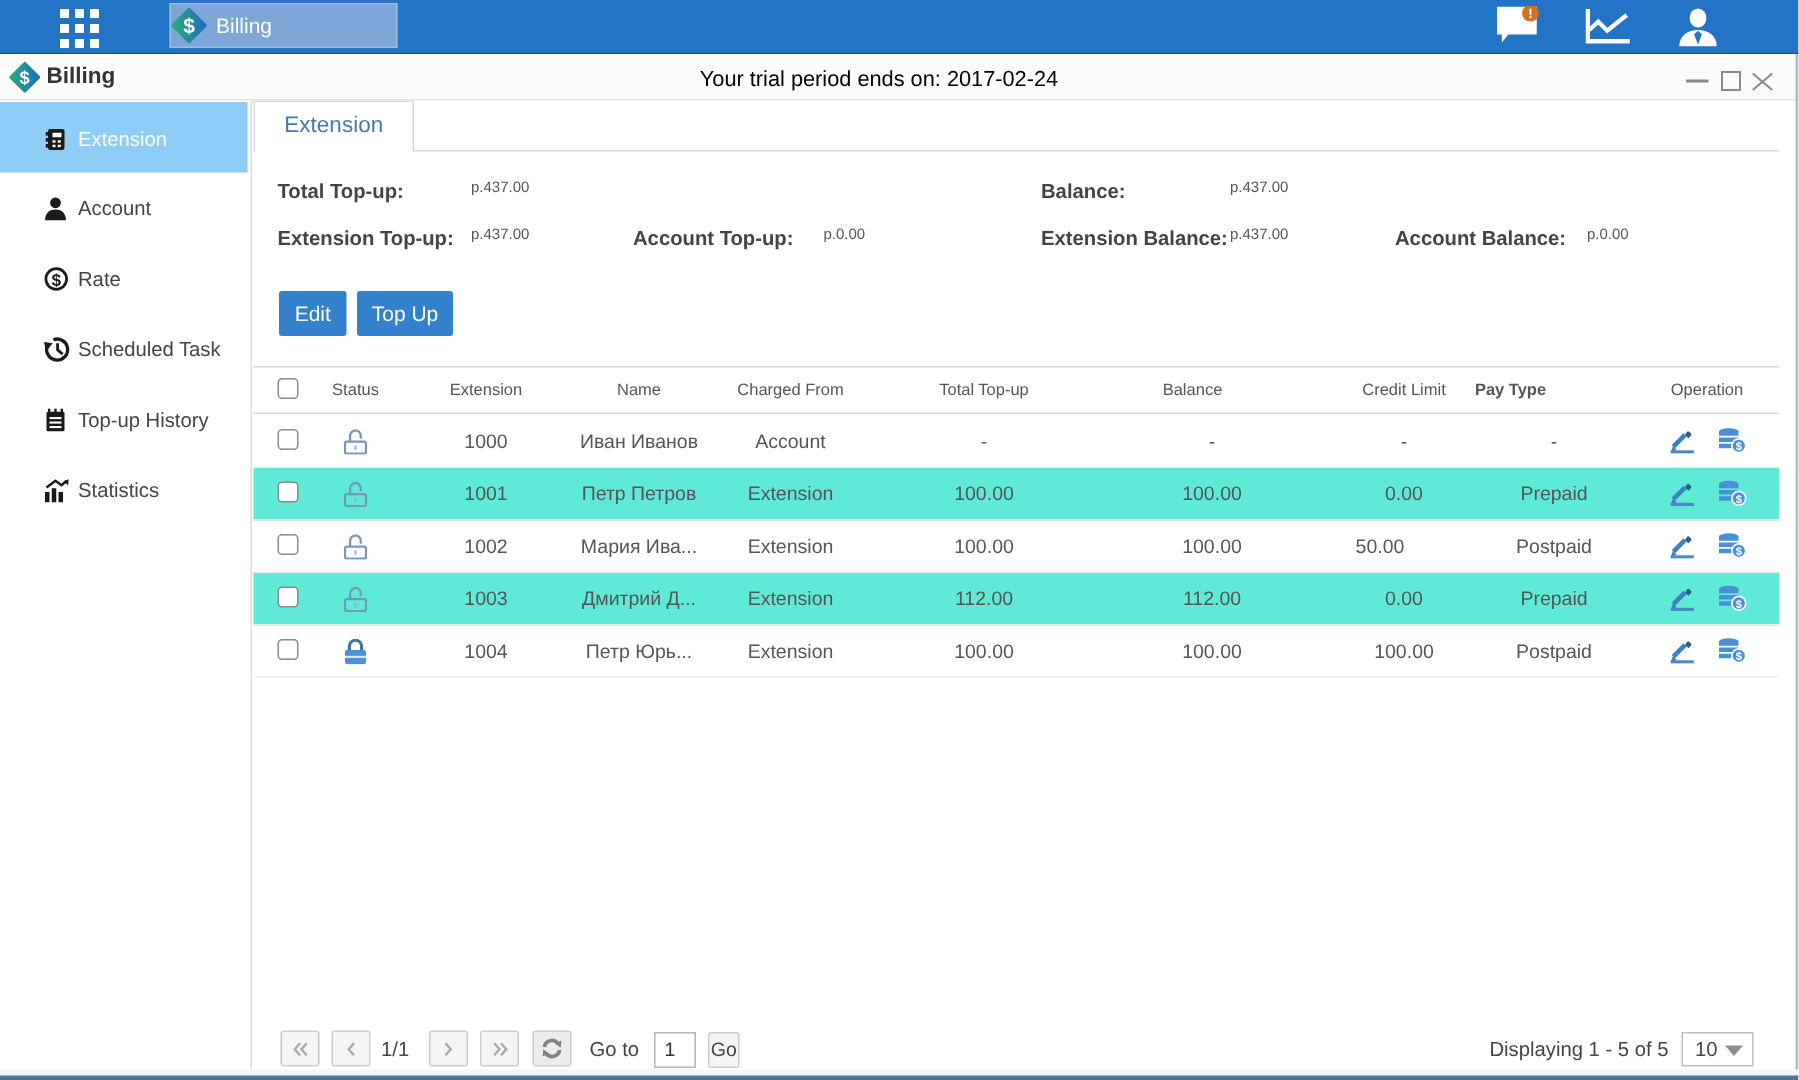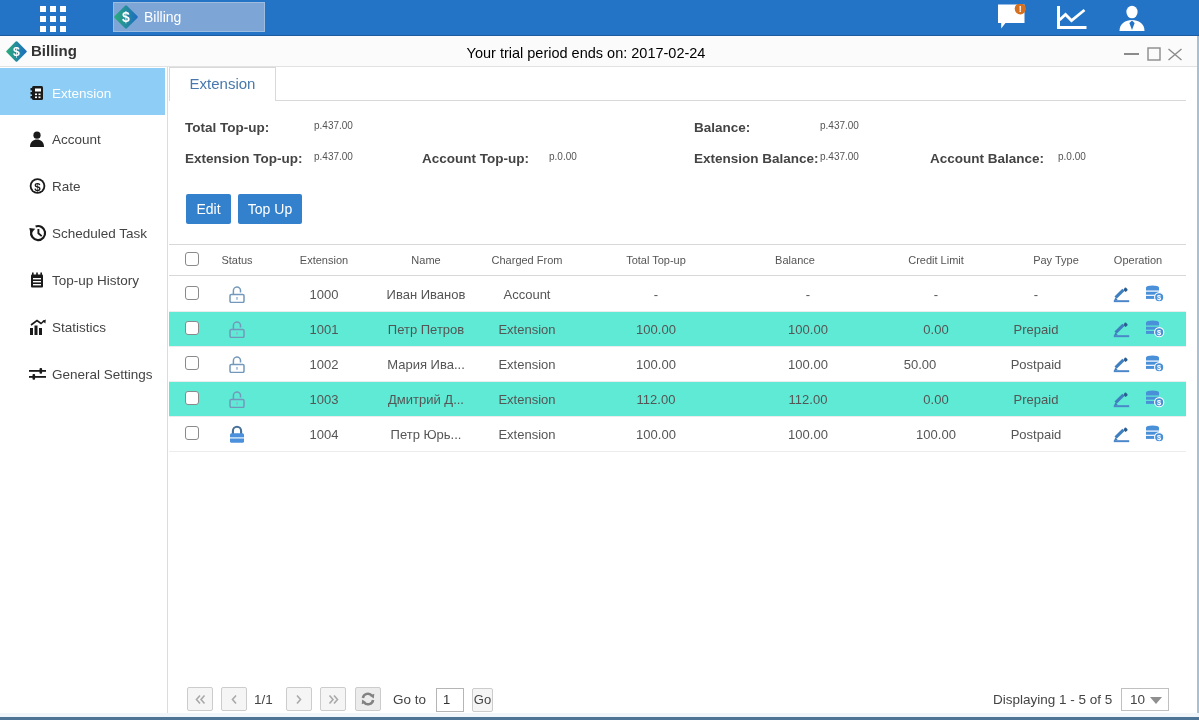--- a/index.html
+++ b/index.html
@@ -188,29 +188,20 @@
   <div class="sitem" style="top:0;">
     <svg class="sicon" width="17" height="16" viewBox="0 0 17 16">
       <rect x="1" y="9" width="3" height="7" fill="#1a1a1a"></rect>
       <rect x="5.5" y="6.5" width="3" height="9.5" fill="#1a1a1a"></rect>
       <rect x="10" y="9" width="3" height="7" fill="#1a1a1a"></rect>
       <path d="M2 6 L8 1.5 L12 4.5 L15.5 1.5" stroke="#1a1a1a" stroke-width="1.6" fill="none"></path>
       <path d="M16.8 0.5 l-0.4 4 l-3 -2.6 z" fill="#1a1a1a"></path>
     </svg>
     <span class="slabel">Statistics</span>
   </div>
-  <div class="sitem" style="top:0;">
-    <svg class="sicon" width="17" height="14" viewBox="0 0 17 14">
-      <rect x="0" y="3" width="17" height="1.8" fill="#1a1a1a"></rect>
-      <rect x="0" y="9" width="17" height="1.8" fill="#1a1a1a"></rect>
-      <rect x="10.5" y="1" width="2.6" height="5.8" rx="1" fill="#1a1a1a"></rect>
-      <rect x="3.5" y="7" width="2.6" height="5.8" rx="1" fill="#1a1a1a"></rect>
-    </svg>
-    <span class="slabel">General Settings</span>
-  </div>
 </div>
 
 <div id="content">
   <div id="tabrow">
     <div id="tab">Extension</div>
     <div id="tabline"></div>
   </div>
 
   <div class="lbl" style="left:16px; top:53px;">Total Top-up:</div>
   <div class="val" style="left:145px; top:53px;">p.437.00</div>
@@ -232,21 +223,21 @@
   <div id="tbl">
     <div class="thead">
       <div class="cb"></div>
       <div class="th" style="left:68px;">Status</div>
       <div class="th" style="left:155px;">Extension</div>
       <div class="th" style="left:257px;">Name</div>
       <div class="th" style="left:358px;">Charged From</div>
       <div class="th" style="left:487px;">Total Top-up</div>
       <div class="th" style="left:626px;">Balance</div>
       <div class="th" style="left:767px;">Credit Limit</div>
-      <div class="th" style="left:887px;">Pay Type</div>
+      <div class="th" style="left:838px;font-weight:bold;">Pay Type</div>
       <div class="th" style="left:969px;">Operation</div>
     </div>
     <div class="trow" style="top:33px;">
       <div class="cb"></div>
       <div class="icn" style="left:68px;">
           <svg width="16" height="18" viewBox="0 0 16 18">
             <g stroke="#7398bb" fill="none">
               <rect x="1" y="9.4" width="14" height="8" rx="1.3" stroke-width="1.5"></rect>
               <path d="M4.4 9.4 V5.7 a3.55 3.55 0 0 1 7.1 -0.3 V7.5" stroke-width="1.5"></path>
               <path d="M8 12 v2.8" stroke="#8fb3d4" stroke-width="1.4"></path>

